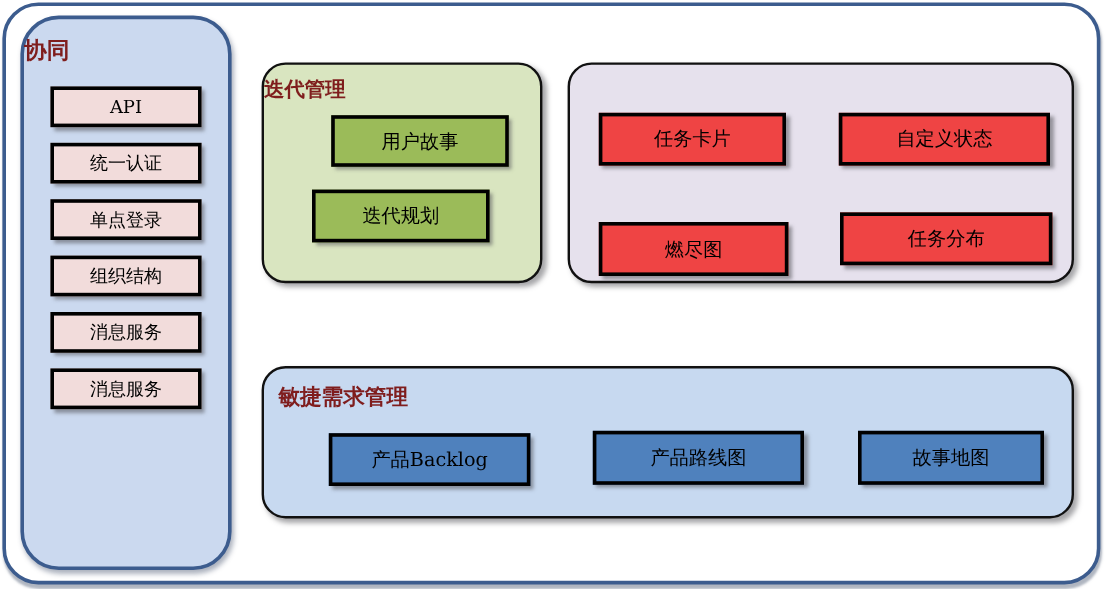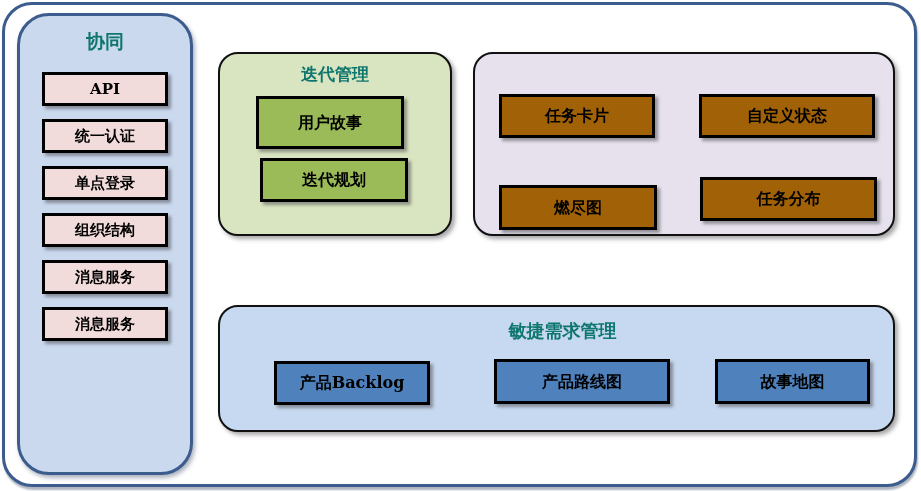--- a/index.html
+++ b/index.html
@@ -8,76 +8,76 @@
     font-family:"Liberation Sans","DejaVu Sans",sans-serif;
     position:relative;
   }
   .frame{
     position:absolute;left:2px;top:2px;width:909px;height:479px;
     border:3px solid #3c5c8e;border-radius:30px;background:#ffffff;
     box-shadow:1px 3px 2px rgba(110,120,140,0.55);
   }
   .panel{position:absolute;box-sizing:border-box;}
   .panel-title{
-    text-align:center;font-weight:bold;color:#0f766e;
+    text-align:left;font-weight:bold;color:#7f1d1d;
     font-family:"Liberation Sans","DejaVu Sans",sans-serif;
   }
   
   .panel-collab{
     left:12px;top:8px;width:176px;height:462px;
     background:#cbd9ef;border:3px solid #3c5c8e;border-radius:32px;
     box-shadow:2px 3px 4px rgba(70,85,110,0.45);
   }
   .panel-collab .panel-title{margin-top:13px;font-size:19px;}
   .collab-items{
     position:absolute;left:22px;top:56px;width:126px;
     display:flex;flex-direction:column;gap:13px;
   }
   
   .node{
     box-sizing:border-box;border:3px solid #000000;
     display:flex;align-items:center;justify-content:center;
-    font-weight:bold;font-size:16px;color:#000;
+    font-weight:normal;font-size:16px;color:#000;
     font-family:"DejaVu Serif","Liberation Serif",serif;
     box-shadow:3px 3px 3px rgba(80,80,85,0.55);
     background:#ffffff;text-align:right;line-height:1;
   }
   .node.pink{background:#f2dcdb;height:34px;font-size:15px;}
   .node.green{background:#9bbb59;}
-  .node.purple{background:#a16207;}
+  .node.purple{background:#ef4444;}
   .node.blue{background:#4f81bd;}
   
   .panel-iter{
     left:213px;top:47px;width:234px;height:184px;
     background:#d9e5c0;border:2px solid #111;border-radius:20px;
     box-shadow:3px 3px 4px rgba(80,80,85,0.5);
   }
   .panel-iter .panel-title{margin-top:9px;font-size:17px;}
-  .n-user-story{position:absolute;left:36px;top:42px;width:148px;height:53px;}
+  .n-user-story{position:absolute;left:56px;top:42px;width:148px;height:43px;}
   .n-iter-plan{position:absolute;left:40px;top:104px;width:148px;height:44px;}
   
   .panel-kanban{
     left:468px;top:47px;width:422px;height:184px;
     background:#e6e1ed;border:2px solid #111;border-radius:20px;
     box-shadow:3px 3px 4px rgba(80,80,85,0.5);
   }
   .panel-kanban .panel-title{margin-top:9px;font-size:17px;}
   .n-task-card{position:absolute;left:24px;top:40px;width:156px;height:44px;}
   .n-custom-status{position:absolute;left:224px;top:40px;width:176px;height:44px;}
   .n-burndown{position:absolute;left:24px;top:131px;width:158px;height:45px;}
   .n-task-dist{position:absolute;left:225px;top:123px;width:177px;height:44px;}
   
   .panel-agile{
     left:213px;top:300px;width:677px;height:127px;
     background:#c7d9f0;border:2px solid #111;border-radius:20px;
     box-shadow:3px 3px 4px rgba(80,80,85,0.5);
     padding-left:12px;
   }
   .panel-agile .panel-title{margin-top:12px;font-size:18px;}
-  .n-backlog{position:absolute;left:54px;top:54px;width:156px;height:44px;}
+  .n-backlog{position:absolute;left:54px;top:54px;width:168px;height:44px;}
   .n-roadmap{position:absolute;left:274px;top:52px;width:176px;height:45px;}
   .n-story-map{position:absolute;left:495px;top:52px;width:155px;height:45px;}
 </style>
 </head>
 <body>
 
 <div class="frame">
 
   <div class="panel panel-collab">
     <div class="panel-title">协同</div>

